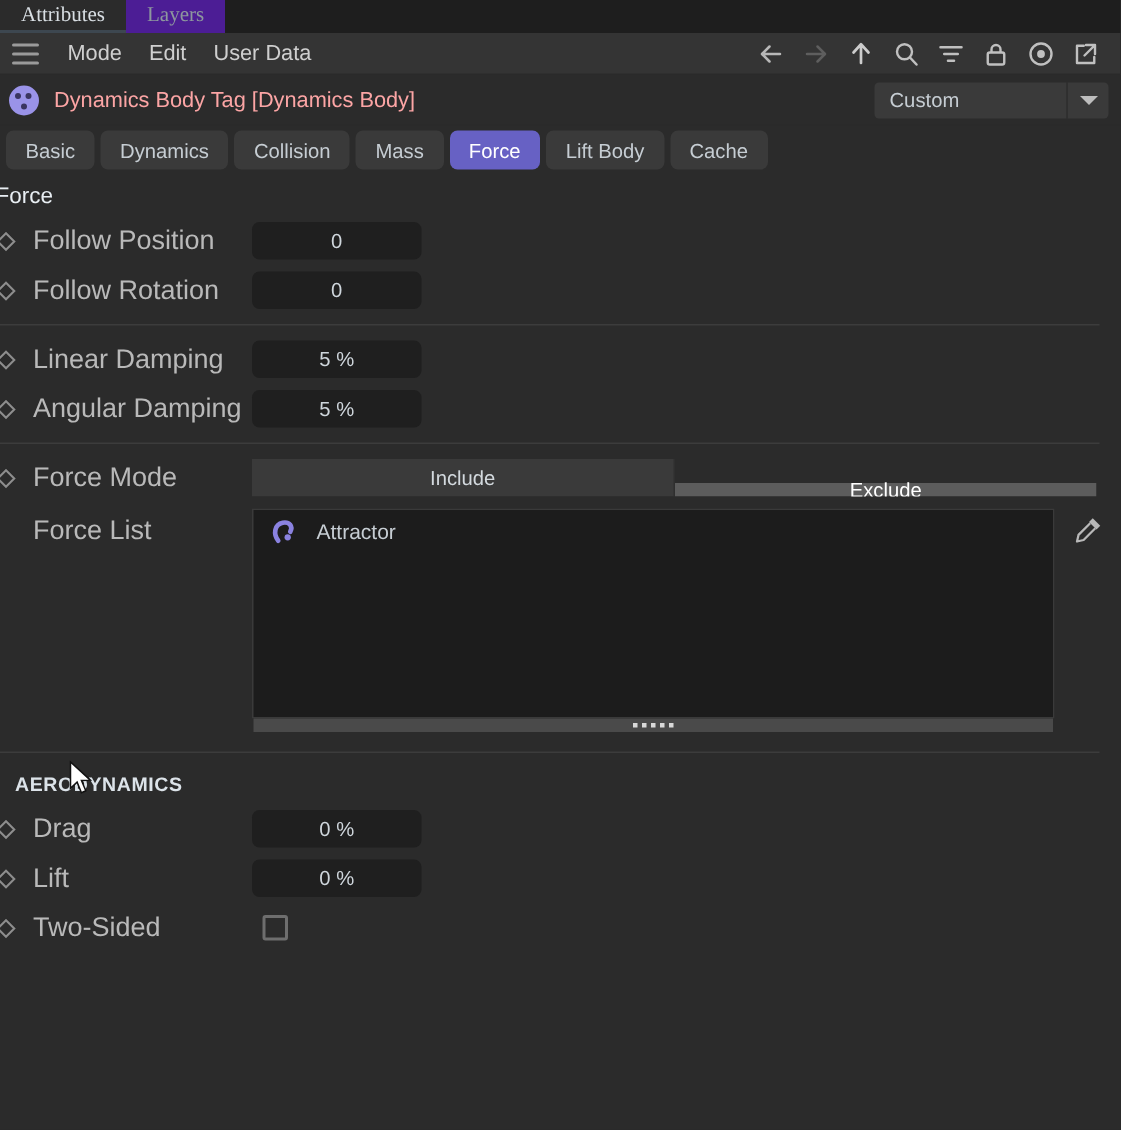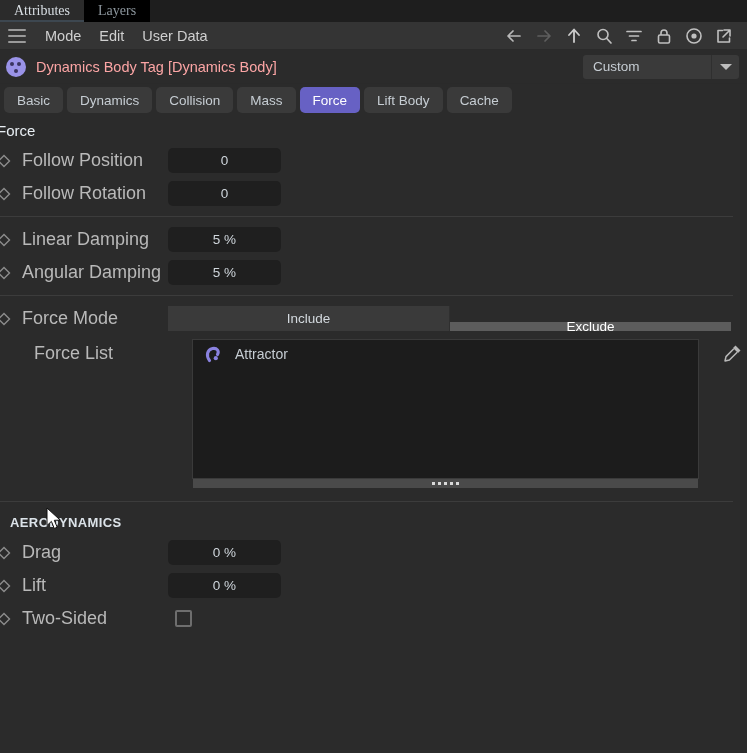--- a/index.html
+++ b/index.html
@@ -29,21 +29,21 @@
   }
   .wtab.active {
     background: #2b2b2b;
     color: #d8dee3;
   }
   .wtab.active::after {
     content:"";
     position:absolute; left:0; right:0; bottom:0; height:2px;
     background:#3d4750;
   }
-  .wtab.inactive { color: #8d979e; background:#000000; }
+  .wtab.inactive { color: #8d979e; background:#4c1d95; }
 
   
   .menubar {
     height: 28px;
     background: #343434;
     display: flex;
     align-items: center;
     padding: 0 8px;
     border-bottom: 1px solid #2a2a2a;
   }
@@ -197,21 +197,21 @@
     display:flex; align-items:center; justify-content:center;
     font-size: 13.5px;
     color: #d3d9de;
     background: #3a3a3a;
     border-right: 1px solid #2f2f2f;
   }
   .seg > div:last-child { border-right: none; margin-top: 16px; }
   .seg > div.on { background: #5c5c5c; color:#ffffff; }
 
   
-  .listwrap { display:flex; align-items:flex-start;gap:12px; }
+  .listwrap { display:flex; align-items:flex-start; }
   .listbox {
     width: 535px;
     height: 140px;
     background: #1c1c1c;
     border: 1px solid #3a3a3a;
     position: relative;
   }
   .listitem {
     height: 28px;
     display:flex; align-items:center;

